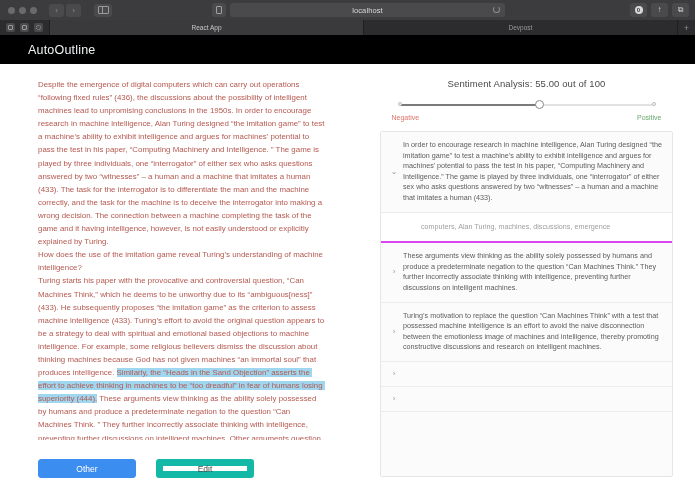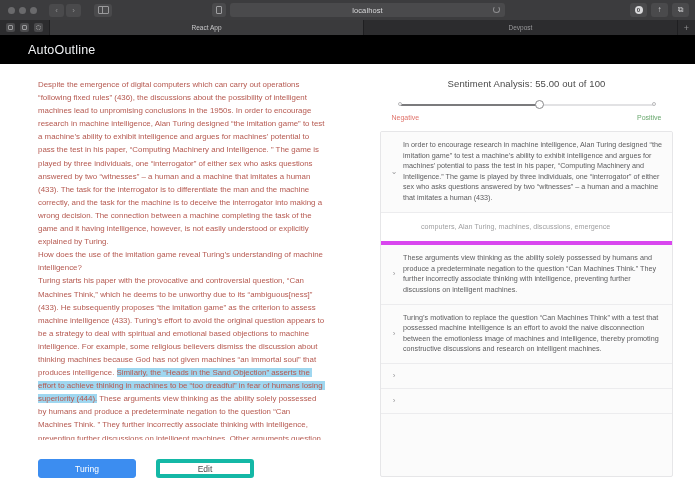--- a/index.html
+++ b/index.html
@@ -120,21 +120,21 @@
   .btn-row {
     position: absolute; left: 38px; bottom: 16px;
     display: flex; gap: 20px;
   }
   .btn {
     width: 98px; height: 19px; border-radius: 3px;
     font-size: 8.5px; display: flex; align-items: center; justify-content: center;
     cursor: pointer;
   }
   .btn-primary { background: #3c8df0; color: #ffffff; border: 1px solid #3c8df0; }
-  .btn-secondary { background: #ffffff; color: #4a4a4a; border: 4px solid #14b8a6; }
+  .btn-secondary { background: #ffffff; color: #4a4a4a; border: 7px solid #14b8a6; }
 
   
   .right-pane { flex: 1; padding: 14px 22px 0 8px; }
   .sentiment-title {
     text-align: center; font-size: 9.5px; color: #4a4a4a;
     margin-bottom: 10px; letter-spacing: 0.1px;
   }
   .slider-wrap { position: relative; width: 270px; margin: 0 auto 3px auto; height: 12px; }
   .slider-track {
     position: absolute; left: 8px; right: 8px; top: 5px; height: 1.5px;
@@ -178,21 +178,21 @@
     width: 14px; flex: 0 0 14px; text-align: center;
     color: #9a9a9c; font-size: 8px; line-height: 1; cursor: pointer;
     user-select: none;
   }
   .card-text {
     font-size: 7.2px; line-height: 10.6px; color: #5c5c5e;
     padding-left: 2px;
   }
   .keywords-row {
     padding: 9px 10px 9px 40px;
-    border-bottom: 4px solid #d946ef;
+    border-bottom: 2px solid #d946ef;
     background: #ffffff;
     font-size: 7.2px; color: #a0a0a2; line-height: 10.6px;
   }
   .card.faded .card-text { color: #dcdcde; }
   .card.faded .chev { color: #ececee; }
 </style>
 </head>
 <body>
 
 <div id="browser-chrome">
@@ -253,21 +253,21 @@
 </div>
 
 <div class="app-body">
 
   <div class="left-pane">
     <div class="essay"><span>Despite the emergence of digital computers which can carry out operations “following fixed rules” (436), the discussions about the possibility of intelligent machines lead to unpromising conclusions in the 1950s. In order to encourage research in machine intelligence, Alan Turing designed “the imitation game” to test a machine’s ability to exhibit intelligence and argues for machines’ potential to pass the test in his paper, “Computing Machinery and Intelligence. ” The game is played by three individuals, one “interrogator” of either sex who asks questions answered by two “witnesses” – a human and a machine that imitates a human (433). The task for the interrogator is to differentiate the man and the machine correctly, and the task for the machine is to deceive the interrogator into making a wrong decision. The connection between a machine completing the task of the game and it having intelligence, however, is not easily understood or explicitly explained by Turing.
 How does the use of the imitation game reveal Turing’s understanding of machine intelligence?
 Turing starts his paper with the provocative and controversial question, “Can Machines Think,” which he deems to be unworthy due to its “ambiguous[ness]” (433). He subsequently proposes “the imitation game” as the criterion to assess machine intelligence (433). Turing’s effort to avoid the original question appears to be a strategy to deal with spiritual and emotional based objections to machine intelligence. For example, some religious believers dismiss the discussion about thinking machines because God has not given machines “an immortal soul” that produces intelligence. </span><span class="hl">Similarly, the “Heads in the Sand Objection” asserts the effort to achieve thinking in machines to be “too dreadful” in fear of humans losing superiority (444).</span><span> These arguments view thinking as the ability solely possessed by humans and produce a predeterminate negation to the question “Can Machines Think. ” They further incorrectly associate thinking with intelligence, preventing further discussions on intelligent machines. Other arguments question the machine’s ability to replicate all human behaviors</span></div>
 
     <div class="btn-row">
-      <div class="btn btn-primary">Turing</div>
+      <div class="btn btn-primary">Other</div>
       <div class="btn btn-secondary">Edit</div>
     </div>
   </div>
 
   <div class="right-pane">
     <div class="sentiment-title">Sentiment Analysis: 55.00 out of 100</div>
 
     <div class="slider-wrap">
       <div class="slider-track"></div>
       <div class="slider-fill" id="slider-fill" style="width: 139.7px;"></div>

